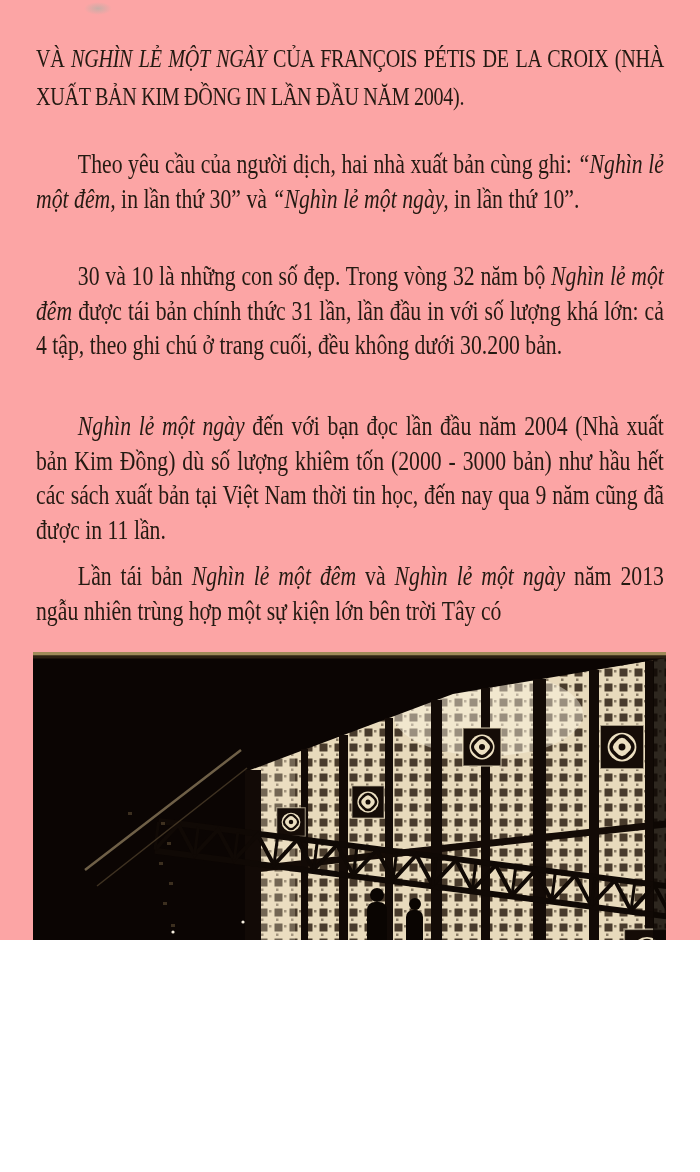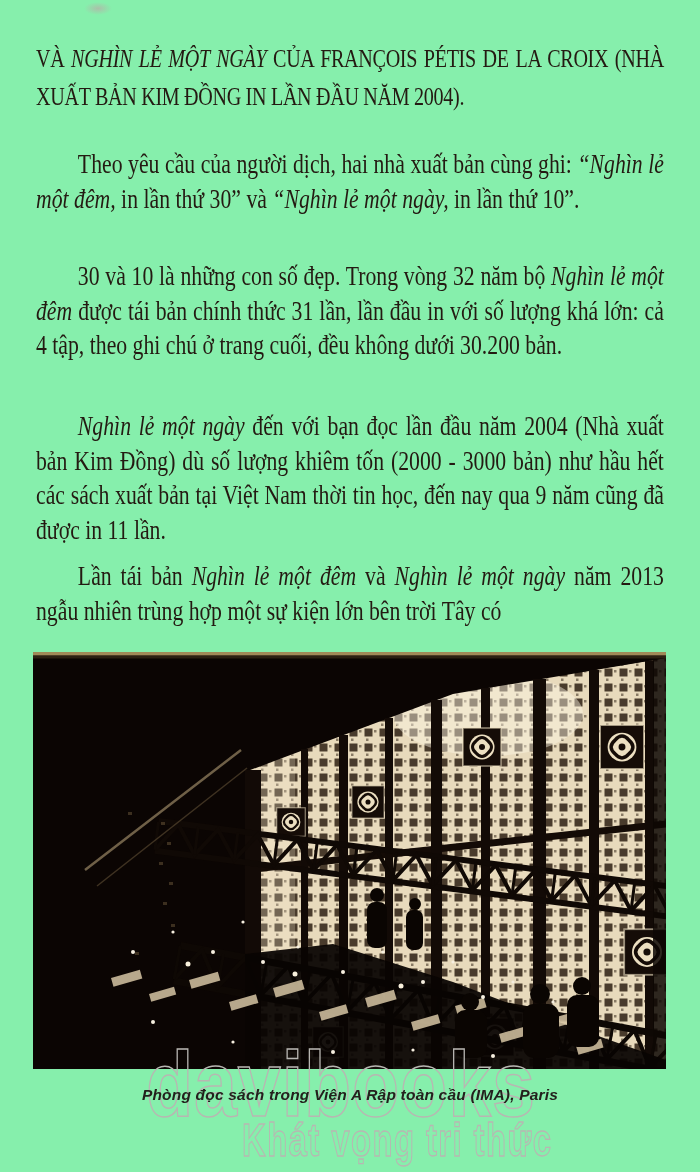--- a/index.html
+++ b/index.html
@@ -1,17 +1,17 @@
 <!DOCTYPE html>
 <html><head>
 <meta charset="utf-8">
 <style>
   html,body{margin:0;padding:0;}
   body{width:700px;height:1172px;background:#ffffff;font-family:"Liberation Serif","DejaVu Serif",serif;}
-  .page{position:relative;width:700px;height:1172px;background:#86efac;overflow:hidden;}
+  .page{position:relative;width:700px;height:940px;background:#fca5a5;overflow:hidden;}
   .smudge{position:absolute;left:84px;top:2px;width:28px;height:13px;border-radius:50%;
           background:radial-gradient(ellipse at center,#b7b0a8 0%,rgba(183,176,168,0) 70%);opacity:.75;}
   .para{position:absolute;left:36px;width:780px;transform:scaleX(0.805);transform-origin:left top;
         color:#241a12;font-size:27px;line-height:34.5px;text-align:justify;}
   .para .it{font-style:italic;}
   .caps{font-size:25px;line-height:37.5px;letter-spacing:-0.4px;}
   .indent{text-indent:52px;}
   .p1{top:40px;}
   .p2{top:147px;}
   .p3{top:259px;}

